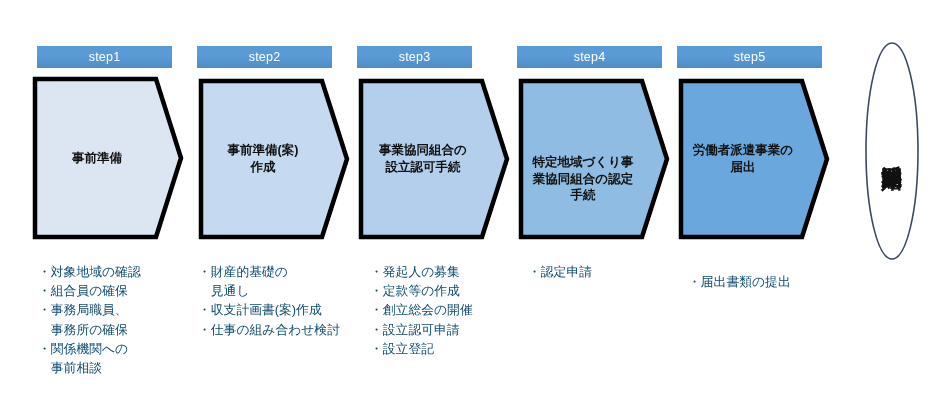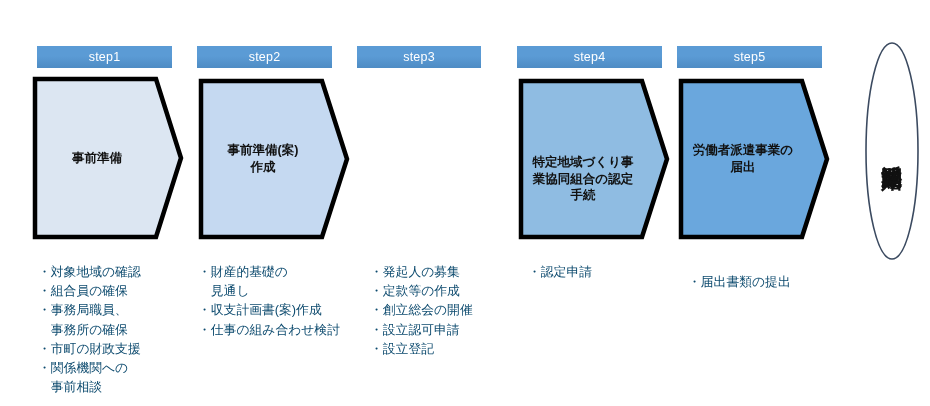--- a/index.html
+++ b/index.html
@@ -124,21 +124,20 @@
     <svg width="152" height="164" viewBox="0 0 152 164">
       <polygon points="3,3 124,3 149,82 124,161 3,161" fill="#dce6f2" stroke="#000000" stroke-width="4.5" stroke-linejoin="miter"></polygon>
     </svg>
     <div class="chevron-label" style="width:130px; height:164px;">事前準備</div>
   </div>
   <div class="bullet-list" style="left:26px; top:262px; width:152px;">
     <div class="bullet-item">・対象地域の確認</div>
     <div class="bullet-item">・組合員の確保</div>
     <div class="bullet-item">・事務局職員、
 　事務所の確保</div>
-    <div class="bullet-item">・市町の財政支援</div>
     <div class="bullet-item">・関係機関への
 　事前相談</div>
   </div>
 
   <div class="step-header" style="left:185px; top:46px; width:135px;">
     <span class="step-header-label">step2</span>
   </div>
   <div class="chevron" style="left:186px; top:78px; width:152px; height:162px;">
     <svg width="152" height="162" viewBox="0 0 152 162">
       <polygon points="3,3 124,3 149,81 124,159 3,159" fill="#c5d9f1" stroke="#000000" stroke-width="4.5" stroke-linejoin="miter"></polygon>
@@ -146,22 +145,29 @@
     <div class="chevron-label" style="width:130px; height:162px;">事前準備(案)
 作成</div>
   </div>
   <div class="bullet-list" style="left:186px; top:262px; width:170px;">
     <div class="bullet-item">・財産的基礎の
 　見通し</div>
     <div class="bullet-item">・収支計画書(案)作成</div>
     <div class="bullet-item">・仕事の組み合わせ検討</div>
   </div>
 
-  <div class="step-header" style="left:345px; top:46px; width:124px;">
+  <div class="step-header" style="left:345px; top:46px; width:115px;">
     <span class="step-header-label">step3</span>
+  </div>
+  <div class="chevron" style="left:346px; top:78px; width:152px; height:162px;">
+    <svg width="152" height="162" viewBox="0 0 152 162">
+      <polygon points="3,3 124,3 149,81 124,159 3,159" fill="#b3cfeb" stroke="#000000" stroke-width="4.5" stroke-linejoin="miter"></polygon>
+    </svg>
+    <div class="chevron-label" style="width:130px; height:162px;">事業協同組合の
+設立認可手続</div>
   </div>
   <div class="bullet-list" style="left:358px; top:262px; width:150px;">
     <div class="bullet-item">・発起人の募集</div>
     <div class="bullet-item">・定款等の作成</div>
     <div class="bullet-item">・創立総会の開催</div>
     <div class="bullet-item">・設立認可申請</div>
     <div class="bullet-item">・設立登記</div>
   </div>
 
   <div class="step-header" style="left:505px; top:46px; width:145px;">

